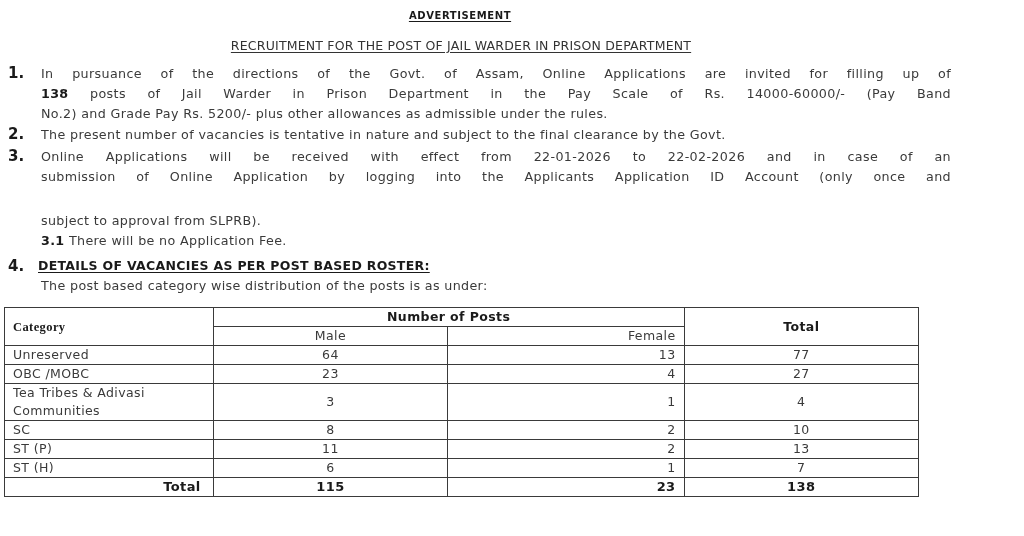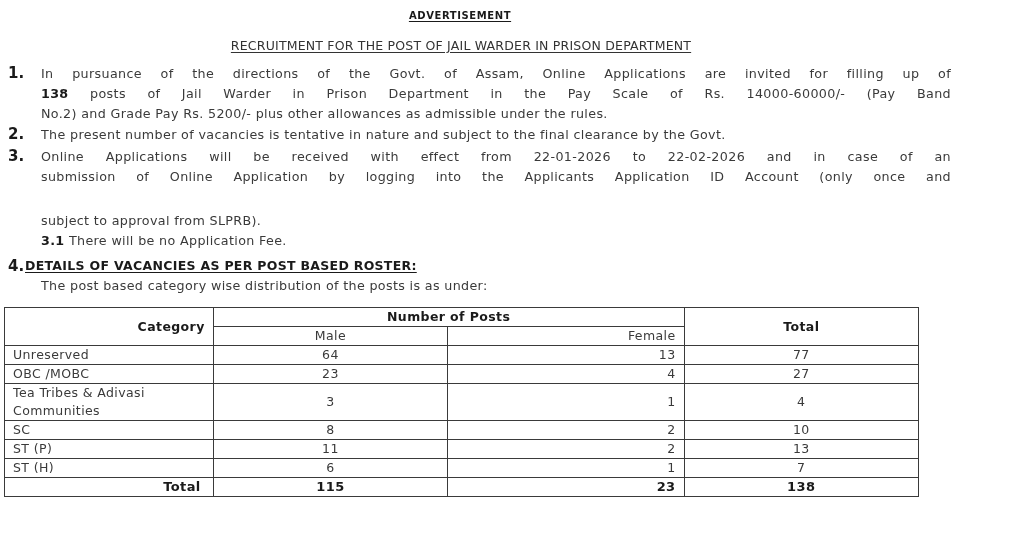--- a/index.html
+++ b/index.html
@@ -50,21 +50,21 @@
     }
     .para b { color: #1a1a1a; }
     .line { white-space: nowrap; }
     .jline {
       display: block;
       text-align: justify;
       text-align-last: justify;
       white-space: normal;
     }
     .heading4 {
-      left: 25px; top: 258px;
+      left: 38px; top: 258px;
       font-weight: bold;
       font-size: 12.5px;
       letter-spacing: 0.3px;
       color: #1a1a1a;
       text-decoration: underline;
       text-underline-offset: 2px;
     }
     .intro4 {
       left: 41px; top: 278px;
       font-size: 12.7px;
@@ -79,21 +79,21 @@
       letter-spacing: 0.4px;
       color: #3a3a3a;
     }
     table.vac td, table.vac th {
       border: 1.4px solid #3a3a3a;
       padding: 0 8px;
       height: 18px;
       line-height: 18px;
     }
     table.vac th { font-weight: bold; color: #1a1a1a; }
-    .c-cat { width: 192px; text-align: right; }
+    .c-cat { width: 192px; text-align: left; font-family: Liberation Serif, serif; }
     .c-m { width: 218px; text-align: center; border-radius: 8px; }
     .c-f { width: 220px; text-align: right; }
     .c-t { width: 218px; text-align: center; }
     .cat-text { text-align: left; }
     .tall td { line-height: 20px; }
     .total-row td { font-weight: bold; color: #1a1a1a; height: 22px; font-size: 13px; }
     .total-label { text-align: right !important; padding-right: 12px !important; }
     .hdr-top th { height: 18px; }
   </style>
 </head>

